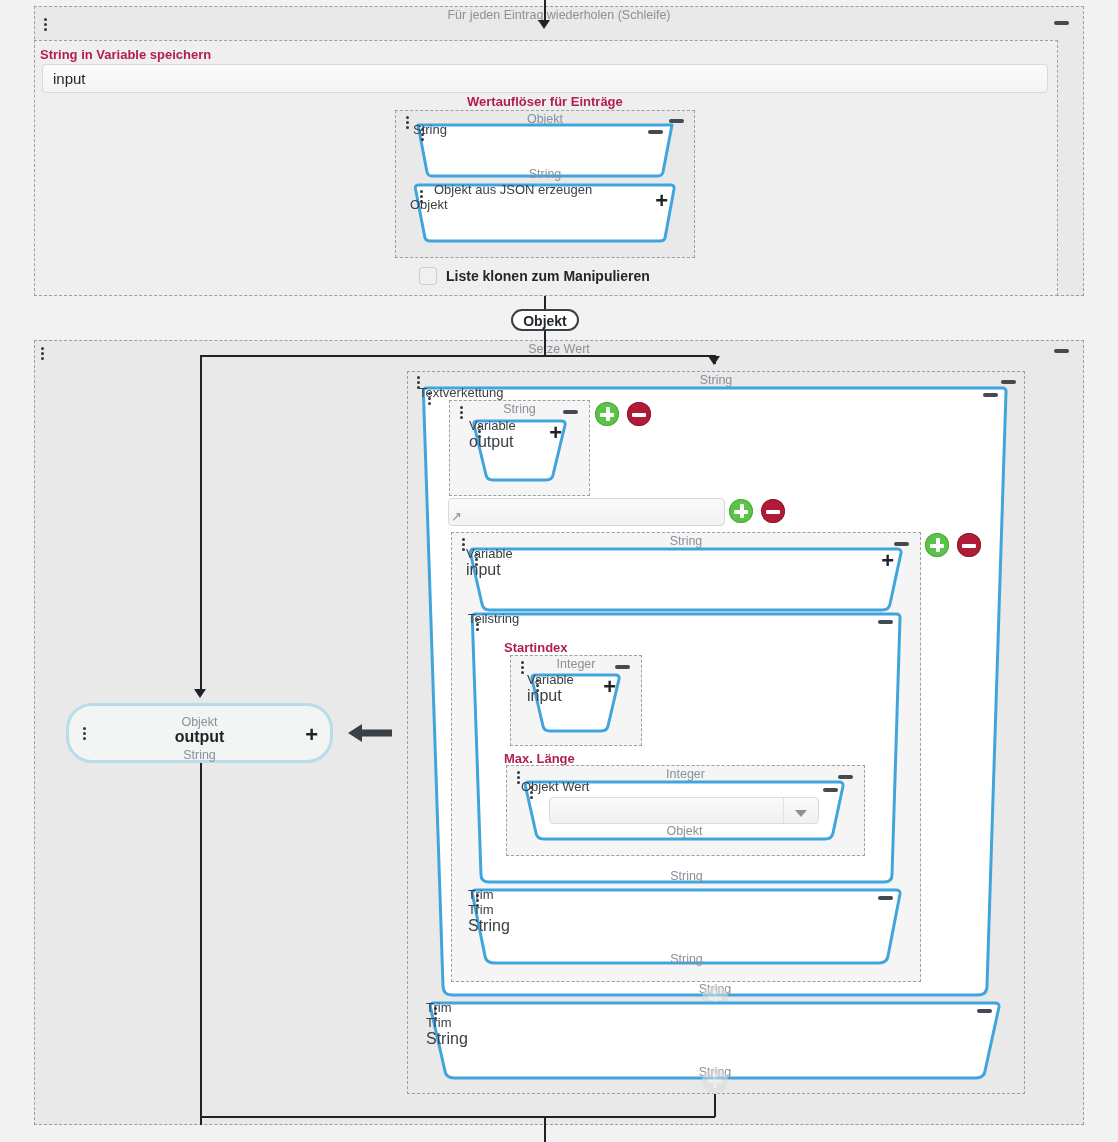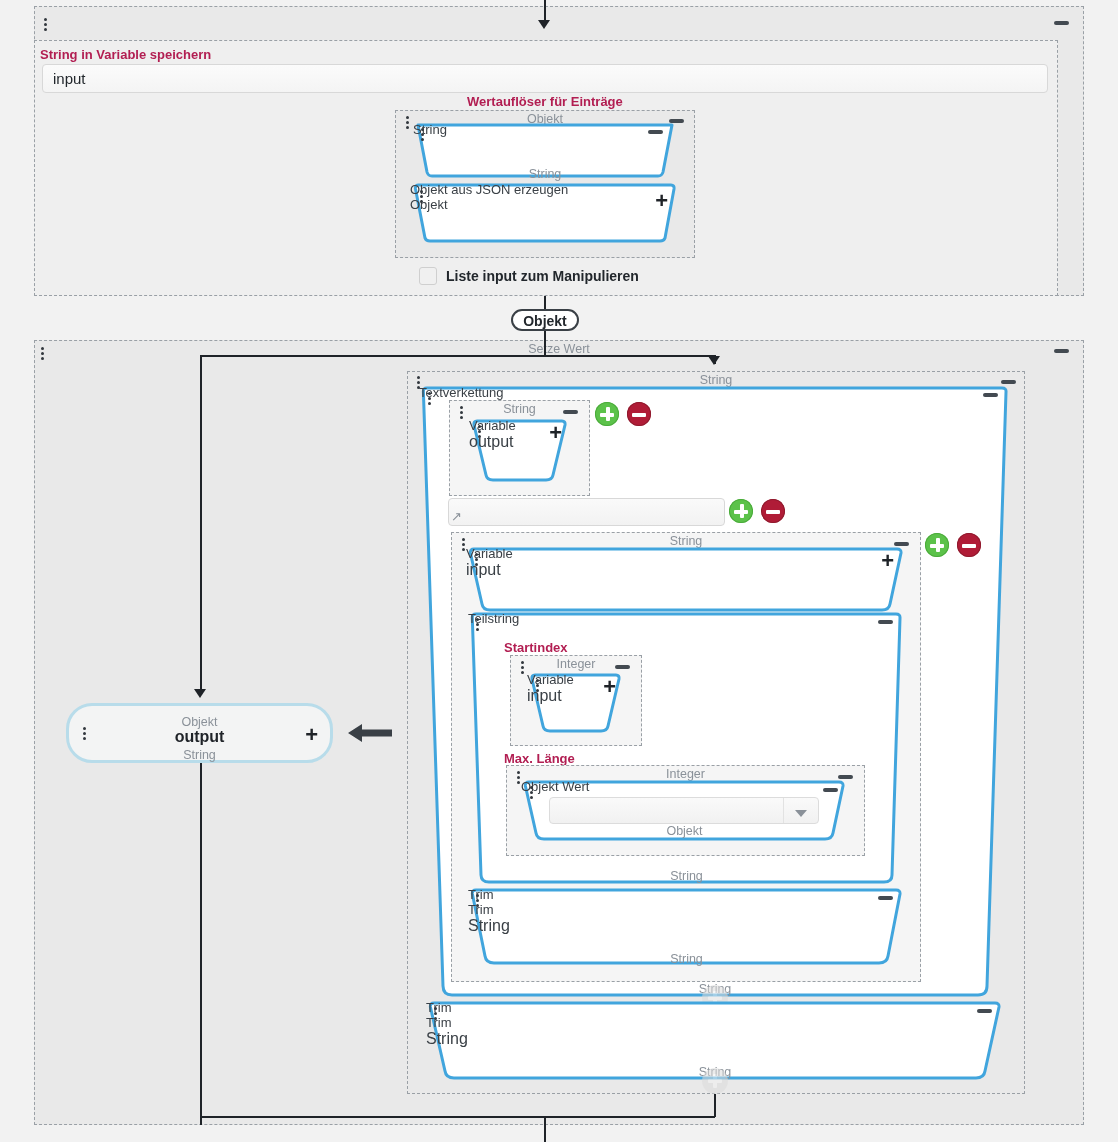--- a/index.html
+++ b/index.html
@@ -155,20 +155,21 @@
   .ghostadd::before,.ghostadd::after{
     content:"";position:absolute;background:#f2f2f2;border-radius:1px;
   }
   .ghostadd::before{left:6px;top:11px;width:14px;height:4px;}
   .ghostadd::after{top:6px;left:11px;height:14px;width:4px;}
 </style>
 </head>
 <body>
 
 <div class="panel" style="left:34px;top:6px;width:1050px;height:290px;">
+  <div class="panel-title">Für jeden Eintrag wiederholen (Schleife)</div>
   <div class="dots" style="left:9px;top:11px;">
     <i></i>
       <i></i>
       <i></i>
   </div>
   <div class="minus" style="right:14px;top:14px;"></div>
 </div>
 
 <div class="panel light" style="left:34px;top:40px;width:1024px;height:256px;border-top:1px dashed #9aa0a6;">
 </div>
@@ -208,27 +209,27 @@
   <svg width="270" height="62" viewBox="0 0 270 62">
     <path d="M8 3 Q5 3 5.5 7 L15 56 Q16 59 20 59 L250 59 Q254 59 255 56 L264 7 Q264.5 3 261 3 Z" fill="#ffffff" stroke="#41a5dd" stroke-width="3" stroke-linejoin="round"></path>
   </svg>
   <div class="content">
     <div class="dots" style="left:10px;top:8px;">
         <i></i>
         <i></i>
         <i></i>
       </div>
     <div class="plusglyph" style="right:12px;top:12px;">+</div>
-    <div class="lbl-mid" style="top:18px;">Objekt aus JSON erzeugen</div>
+    <div class="lbl-mid" style="top:18px;margin-left:24px;">Objekt aus JSON erzeugen</div>
     <div class="lbl-val" style="top:32px;">Objekt</div>
   </div>
 </div>
 
 <div class="cbox" style="left:419px;top:267px;"></div>
-<div class="cbox-label" style="left:446px;top:268px;">Liste input zum Manipulieren</div>
+<div class="cbox-label" style="left:446px;top:268px;">Liste klonen zum Manipulieren</div>
 
 <div class="ln lnv" style="left:544px;top:0px;height:22px;"></div>
 <div class="arrowdown" style="left:538px;top:20px;"></div>
 
 <div class="ln lnv" style="left:544px;top:296px;height:14px;"></div>
 <div class="pill" style="left:511px;top:309px;width:68px;height:22px;">Objekt</div>
 
 <div class="panel" style="left:34px;top:340px;width:1050px;height:785px;">
   <div class="panel-title">Setze Wert</div>
   <div class="dots" style="left:6px;top:6px;">

